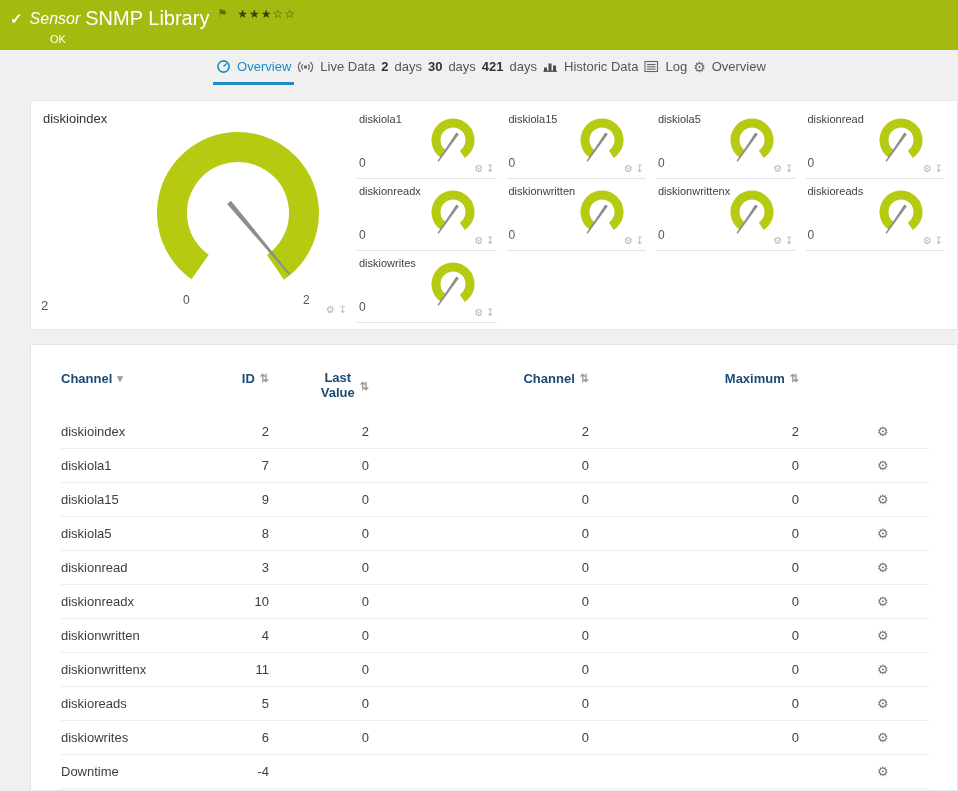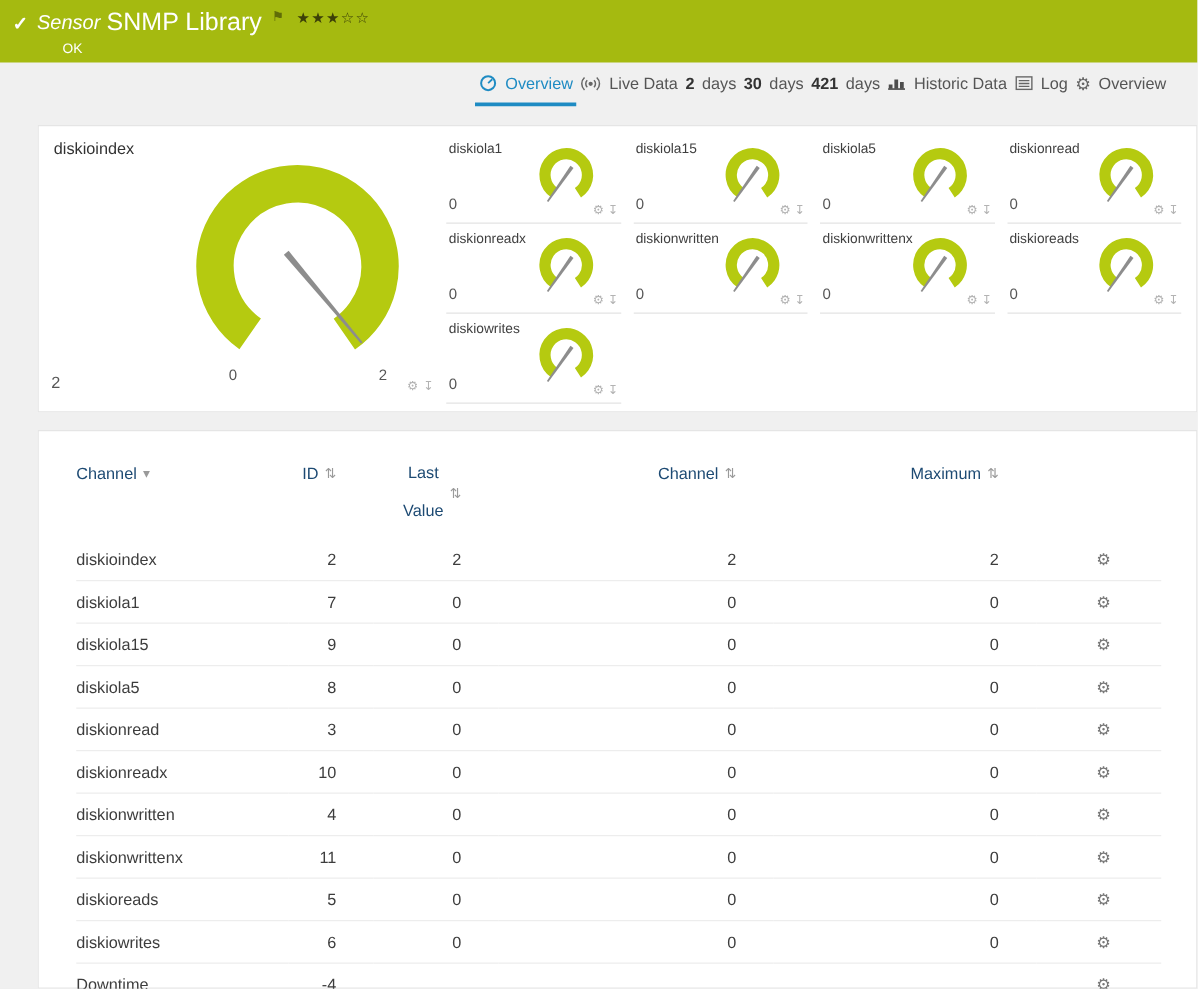--- a/index.html
+++ b/index.html
@@ -10,21 +10,21 @@
   .topbar{background:#a5ba10;height:50px;box-sizing:border-box;padding:7px 12px 0 10px;color:#fff;}
   .title-row{display:flex;align-items:center;}
   .check{font-size:15px;font-weight:bold;margin-right:7px;}
   .t-italic{font-style:italic;font-size:16px;margin-right:5px;}
   .t-rest{font-size:20px;}
   .flag{color:rgba(40,45,0,.55);font-size:11px;margin-left:8px;align-self:flex-start;cursor:pointer;}
   .stars{color:#3c4008;font-size:12px;letter-spacing:1px;margin-left:10px;align-self:flex-start;cursor:pointer;}
   .status-ok{font-size:11px;font-weight:normal;margin:3px 0 0 40px;}
 
   
-  .tabs{height:50px;box-sizing:border-box;display:flex;align-items:flex-end;justify-content:flex-end;padding:0 22px 15px 46px;}
+  .tabs{height:50px;box-sizing:border-box;display:flex;align-items:flex-end;justify-content:center;padding:0 22px 15px 46px;}
   .tab{display:flex;align-items:center;gap:6px;color:#555;font-size:13px;padding:6px 3px 8px 3px;border-bottom:3px solid transparent;cursor:pointer;white-space:nowrap;}
   .tab b{color:#333;}
   .tab.active{color:#1e8bc3;border-bottom-color:#1e8bc3;}
   .tab svg{display:block;}
   .icon-dark{color:#4d4d4d;}
   .gear-glyph{font-size:14px;line-height:1;color:#666;}
 
   
   .panel{background:#fff;border:1px solid #e5e5e5;box-sizing:border-box;margin-left:30px;width:928px;}
   .panel-gauges{height:230px;display:flex;}
@@ -43,25 +43,25 @@
   
   .tiles{flex:1;display:grid;grid-template-columns:repeat(4,1fr);grid-auto-rows:72px;column-gap:10px;margin:6px 12px 0 4px;}
   .tile{position:relative;border-bottom:1px solid #e3e3e3;}
   .tile-label{position:absolute;top:6px;left:2px;font-size:11px;color:#3f3f3f;}
   .tile-value{position:absolute;bottom:8px;left:2px;font-size:12px;color:#555;}
   .tile-gauge{position:absolute;right:16px;top:8px;}
   .tile-icons{position:absolute;right:2px;bottom:4px;display:flex;gap:3px;}
 
   
   table{border-collapse:collapse;width:100%;table-layout:fixed;}
-  th{font-size:13px;font-weight:normal;color:#1d4a73;vertical-align:top;padding:0 0 14px 0;text-align:left;margin-top:18px;}
+  th{font-size:13px;font-weight:bold;color:#1d4a73;vertical-align:top;padding:0 0 14px 0;text-align:left;margin-top:18px;}
   .th-inner{display:flex;align-items:flex-start;gap:5px;cursor:pointer;}
   .th-right .th-inner{justify-content:flex-end;padding-right:30px;}
   .th-last .th-inner{align-items:center;}
-  .two-line{display:flex;flex-direction:column;align-items:center;line-height:1.15;gap:16px;}
+  .two-line{display:flex;flex-direction:column;align-items:center;line-height:1.15;}
   .sort-ic{font-size:11px;color:#9a9a9a;margin-top:1px;}
   td{height:33px;border-bottom:1px solid #ededed;font-size:13px;color:#3d3d3d;padding:0;}
   td.num{text-align:right;padding-right:30px;}
   td.act{padding-left:48px;}
   .edit-ic{font-size:13px;color:#777;cursor:pointer;}
 </style>
 </head>
 <body>
 
 <div class="page">

